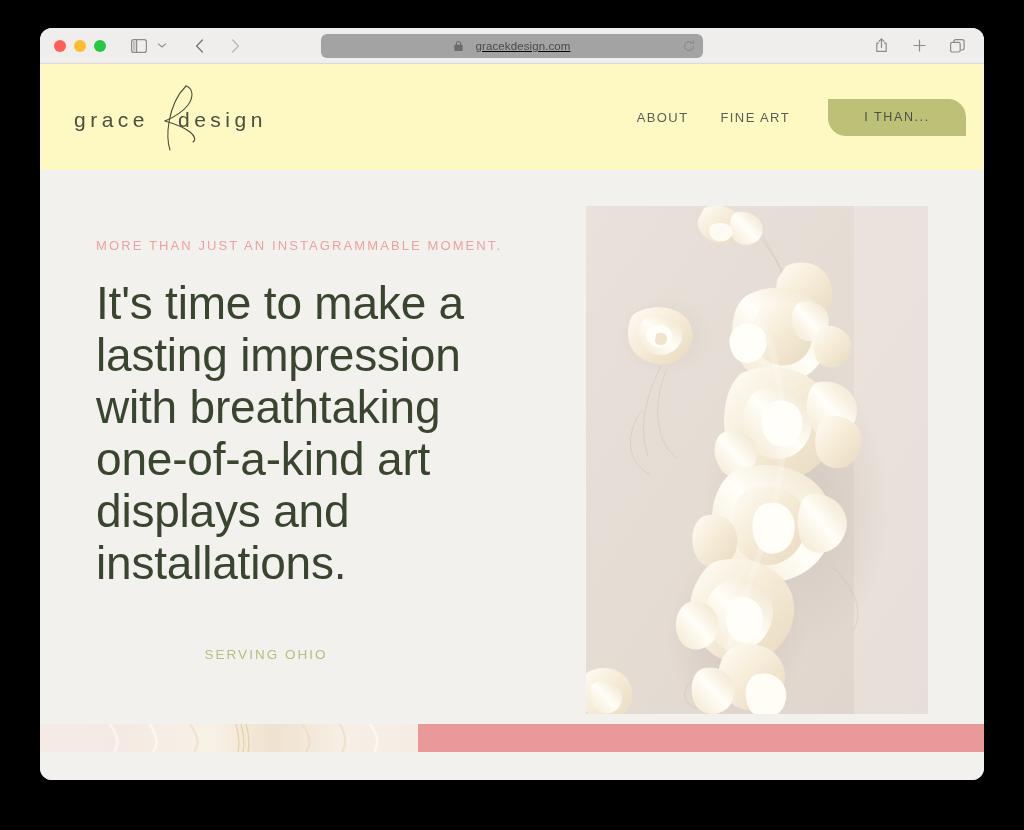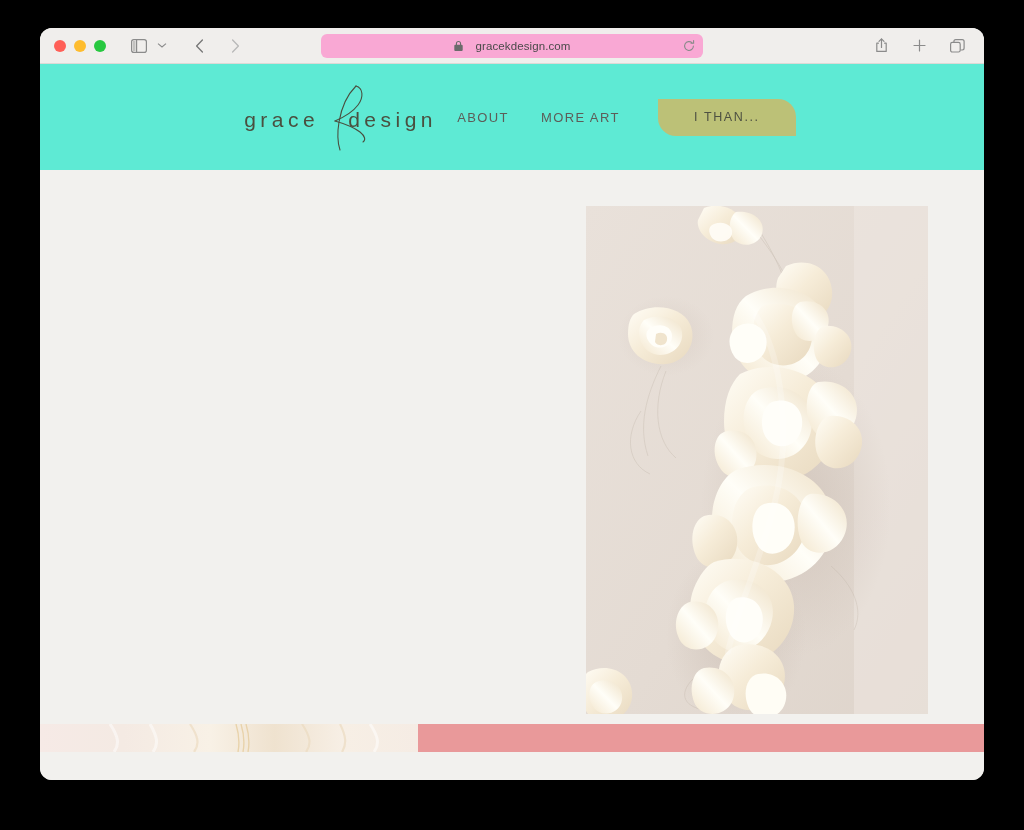--- a/index.html
+++ b/index.html
@@ -56,26 +56,27 @@
   .nav-arrows .tb-btn { color: #777; }
   .nav-arrows .fwd { color: #b8b8b8; }
 
   .urlbar {
     position: absolute;
     left: 50%;
     transform: translateX(-50%);
     top: 6px;
     width: 382px;
     height: 24px;
-    background: #f9a8d4;
+    background: #a3a3a3;
     border-radius: 6px;
     display: flex;
     align-items: center;
     justify-content: center;
     gap: 13px;
+    text-decoration: underline;
   }
   .url-text {
     font-size: 11.5px;
     color: #4a4a4a;
     letter-spacing: 0.1px;
   }
   .lock { color: #6b6b6b; display: flex; }
   .reload {
     position: absolute;
     right: 8px; top: 50%; transform: translateY(-50%);
@@ -89,24 +90,24 @@
     transform: translateY(-50%);
     display: flex; align-items: center; gap: 12px;
   }
 
   
   .page { position: relative; width: 100%; height: 716px; background: #f2f1ee; }
 
   
   .site-header {
     height: 106px;
-    background: #5eead4;
+    background: #fef9c3;
     display: flex;
     align-items: center;
-    justify-content: center;
+    justify-content: space-between;
     padding: 0 18px 0 32px;
   }
 
   .logo { position: relative; width: 215px; height: 70px; }
   .logo svg { position: absolute; left: 0; top: 0; }
   .logo-word {
     position: absolute;
     top: 26px;
     font-family: "Liberation Sans", sans-serif;
     font-size: 21px;
@@ -295,27 +296,32 @@
           <path d="M114 4 C 104 14, 99 28, 97 40 C 95 52, 96 62, 98 68" stroke="#4a4f3f" stroke-width="1.1" stroke-linecap="round"></path>
           <path d="M114 4 C 121 6, 122 15, 116 23 C 110 31, 100 36, 93 39" stroke="#4a4f3f" stroke-width="1.1" stroke-linecap="round"></path>
           <path d="M93 39 C 100 41, 110 44, 118 50 C 123 54, 124 58, 121 60" stroke="#4a4f3f" stroke-width="1.1" stroke-linecap="round"></path>
         </svg>
         <span class="logo-word left">grace</span>
         <span class="logo-word right">design</span>
       </div>
 
       <nav class="mainnav">
         <a class="navlink">ABOUT</a>
-        <a class="navlink">MORE ART</a>
+        <a class="navlink">FINE ART</a>
         <button class="cta">I THAN...</button>
       </nav>
     </header>
 
     <section class="hero">
 
+      <div class="hero-copy">
+        <div class="eyebrow">MORE THAN JUST AN INSTAGRAMMABLE MOMENT.</div>
+        <h1 class="headline">It's time to make a lasting impression with breathtaking one-of-a-kind art displays and installations.</h1>
+        <div class="serving">SERVING OHIO</div>
+      </div>
 
       <div class="hero-img">
         <svg viewBox="0 0 342 508" preserveAspectRatio="xMidYMid slice">
           <defs>
             <linearGradient id="bgw" x1="0" y1="0" x2="1" y2="1">
               <stop offset="0%" stop-color="#e9e1da"></stop>
               <stop offset="55%" stop-color="#e4dbd3"></stop>
               <stop offset="100%" stop-color="#ded4cb"></stop>
             </linearGradient>
             <linearGradient id="rib1" x1="0" y1="0" x2="1" y2="1">

